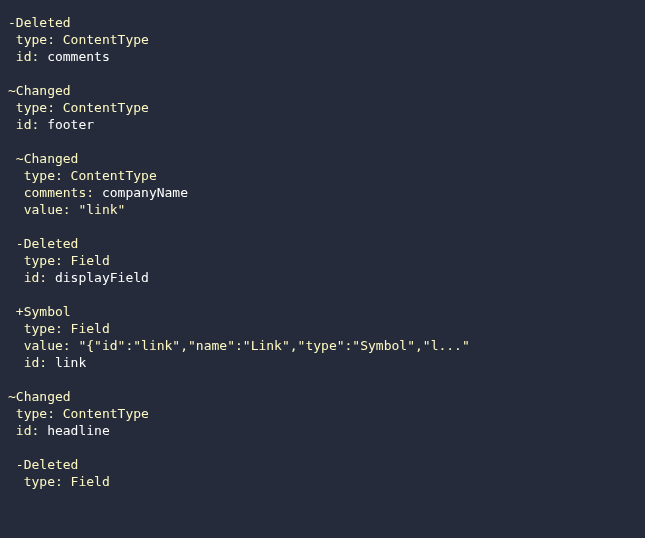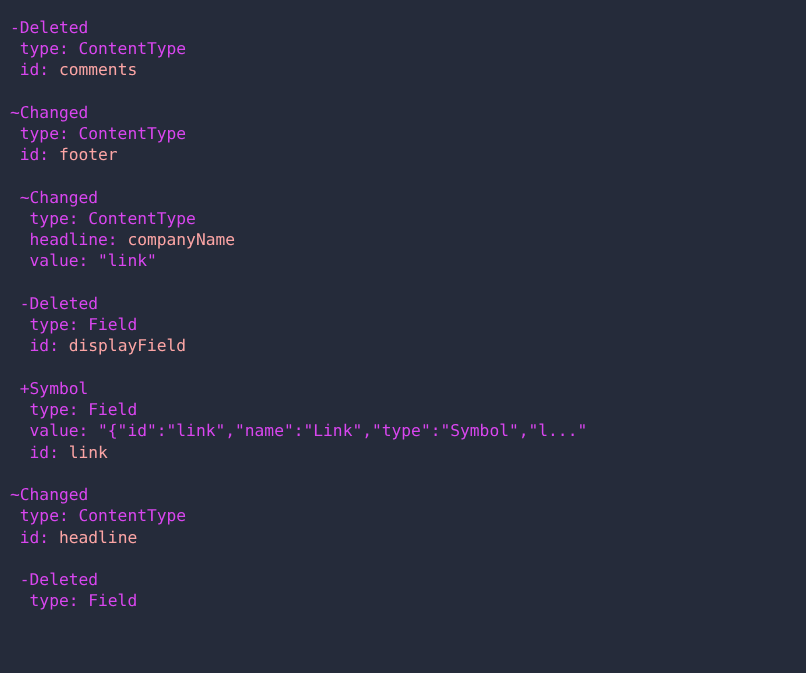--- a/index.html
+++ b/index.html
@@ -15,41 +15,41 @@
       line-height: 17px;
       padding: 14px 8px;
       width: 645px;
       height: 538px;
       overflow: hidden;
     }
     .line {
       white-space: pre;
     }
     .accent {
-      color: #fca5a5;
+      color: #ffffff;
     }
     .text {
-      color: #d946ef;
+      color: #fef9c3;
     }
   </style>
 </head>
 <body>
 
 <div id="content">
     <div class="line text">-Deleted</div>
     <div class="line text"> type: ContentType</div>
     <div class="line"><span class="text"> id: </span><span class="accent">comments</span></div>
     <div class="line">&nbsp;</div>
     <div class="line text">~Changed</div>
     <div class="line text"> type: ContentType</div>
     <div class="line"><span class="text"> id: </span><span class="accent">footer</span></div>
     <div class="line">&nbsp;</div>
     <div class="line text"> ~Changed</div>
     <div class="line text">  type: ContentType</div>
-    <div class="line"><span class="text">  headline: </span><span class="accent">companyName</span></div>
+    <div class="line"><span class="text">  comments: </span><span class="accent">companyName</span></div>
     <div class="line text">  value: "link"</div>
     <div class="line">&nbsp;</div>
     <div class="line text"> -Deleted</div>
     <div class="line text">  type: Field</div>
     <div class="line"><span class="text">  id: </span><span class="accent">displayField</span></div>
     <div class="line">&nbsp;</div>
     <div class="line text"> +Symbol</div>
     <div class="line text">  type: Field</div>
     <div class="line text">  value: "{"id":"link","name":"Link","type":"Symbol","l..."</div>
     <div class="line"><span class="text">  id: </span><span class="accent">link</span></div>

